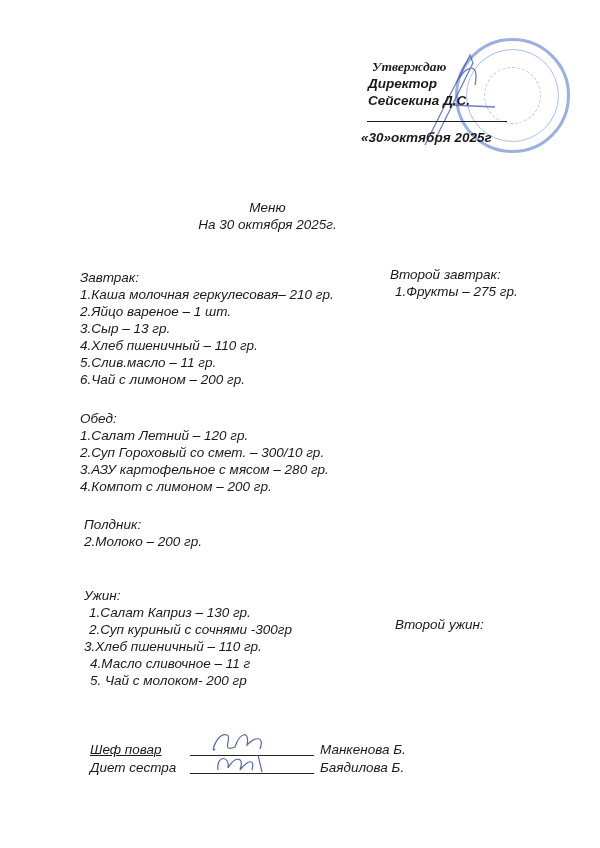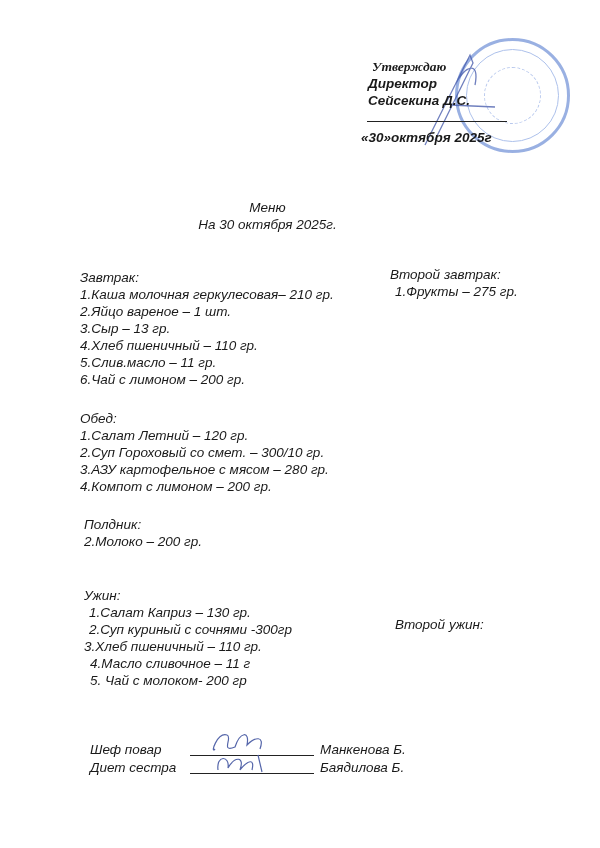--- a/index.html
+++ b/index.html
@@ -77,21 +77,21 @@
   <div class="line" style="padding-left:5px;">2.Суп куриный с сочнями  -300гр</div>
   <div class="line">3.Хлеб  пшеничный – 110 гр.</div>
   <div class="line" style="padding-left:6px;">4.Масло сливочное – 11 г</div>
   <div class="line" style="padding-left:6px;">5. Чай с молоком- 200 гр</div>
 </div>
 
 <div class="abs" style="left:395px;top:586px;margin-top:30px;">
   <div class="line">Второй ужин:</div>
 </div>
 
-<div class="abs line" style="left:90px;top:741px;">Шеф повар</div>
+<div class="abs line" style="left:90px;top:741px;text-decoration:underline;">Шеф повар</div>
 <div class="uline" style="left:190px;top:755px;width:124px;"></div>
 <svg class="abs" style="left:205px;top:727px;" width="70" height="30">
   <path d="M10 22 C5 28, 12 5, 22 8 C28 10, 15 26, 30 20 C35 5, 45 3, 42 18 C50 10, 60 8, 55 22" stroke="#5566aa" stroke-width="1.2" fill="none"></path>
 </svg>
 <div class="abs line" style="left:320px;top:741px;">Манкенова Б.</div>
 
 <div class="abs line" style="left:90px;top:759px;">Диет сестра</div>
 <div class="uline" style="left:190px;top:773px;width:124px;"></div>
 <svg class="abs" style="left:210px;top:750px;" width="70" height="28">
   <path d="M8 20 C6 5, 20 5, 18 18 C25 6, 35 6, 30 20 C38 10, 45 8, 42 20 M48 5 L52 22" stroke="#5566aa" stroke-width="1.2" fill="none"></path>

